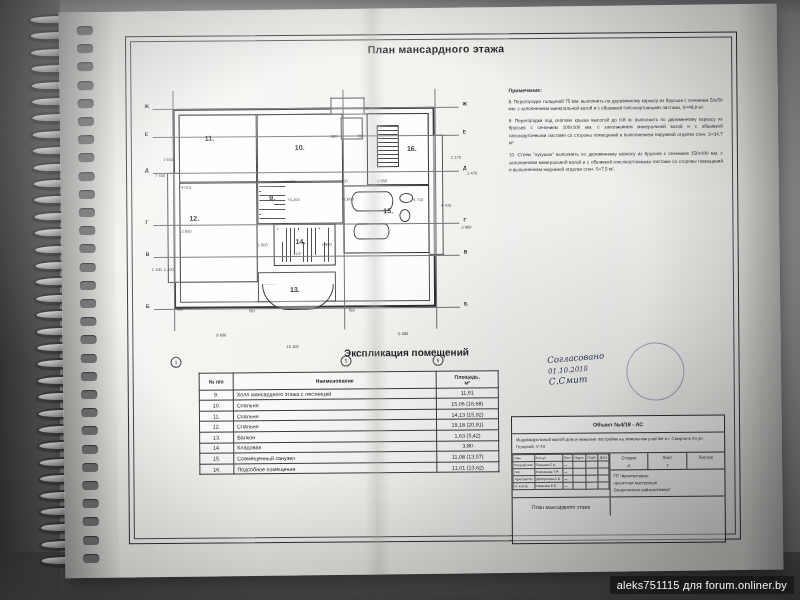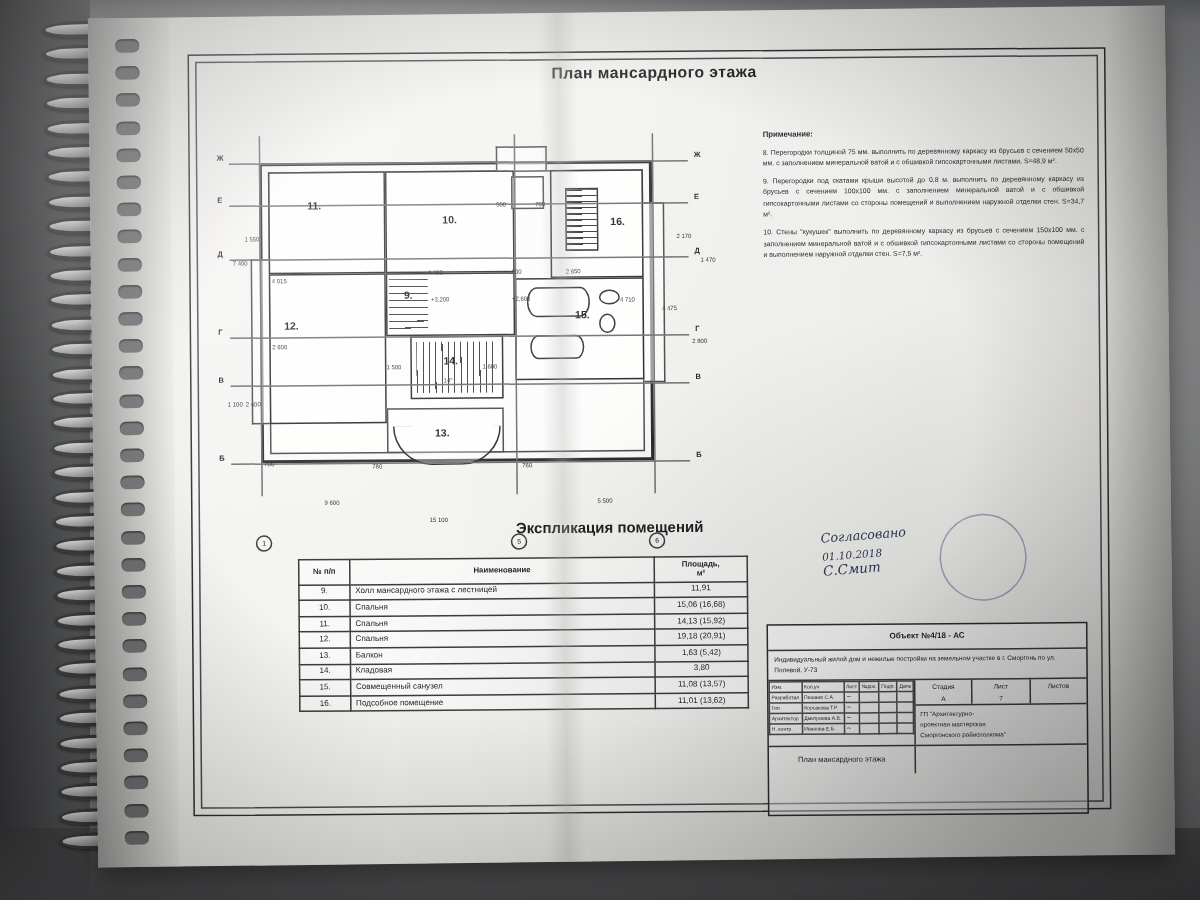--- a/index.html
+++ b/index.html
@@ -558,13 +558,14 @@
       </div>
 
     </div>
 
     <div class="fold"></div>
   </div>
 
   <div class="glare"></div>
   <div class="vignette"></div>
 
+  <div class="watermark">aleks751115 для forum.onliner.by</div>
 </div>
 
 </body></html>

